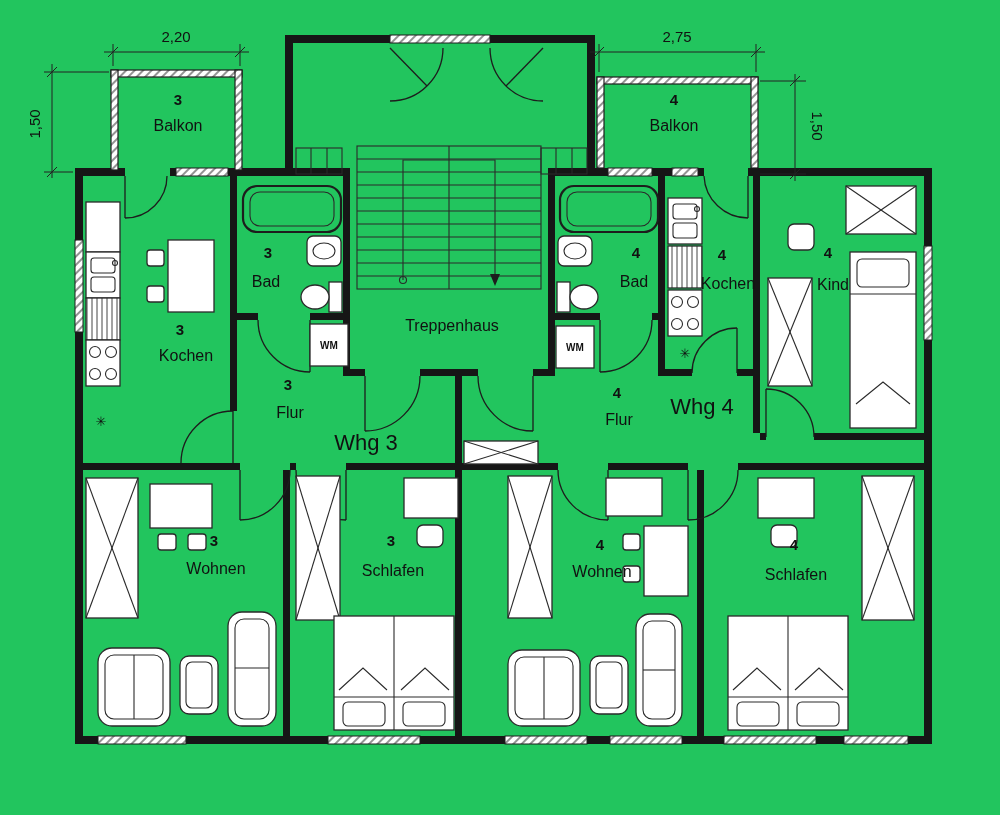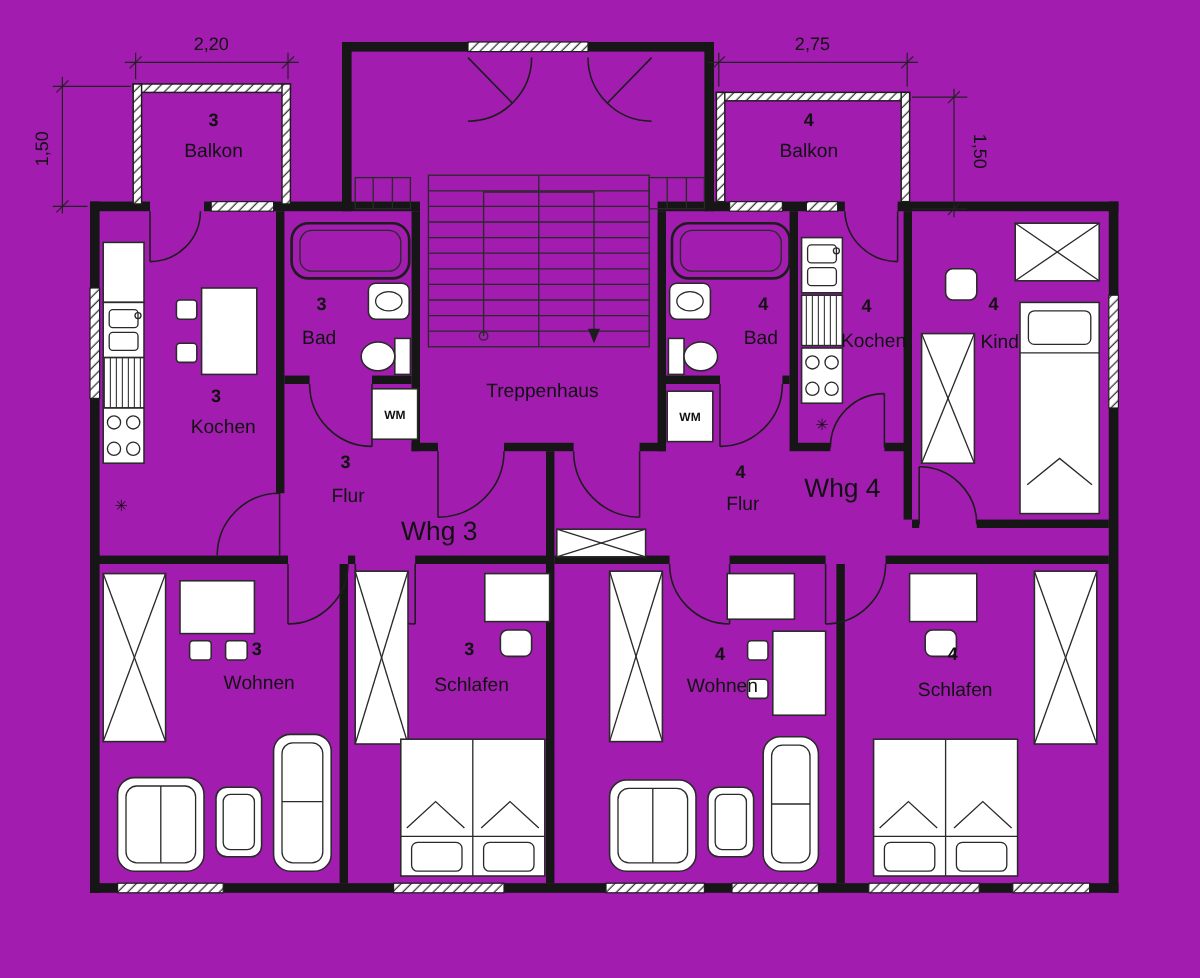--- a/index.html
+++ b/index.html
@@ -1,16 +1,16 @@
 <!DOCTYPE html>
 <html><head>
 <meta charset="utf-8">
 <style>
   html,body{margin:0;padding:0;background:#ffffff;}
-  .plan-wrap{position:relative;width:1000px;height:815px;background:#a21caf;overflow:hidden;
+  .plan-wrap{position:relative;width:1000px;height:815px;background:#22c55e;overflow:hidden;
              font-family:"Liberation Sans","DejaVu Sans",sans-serif;text-decoration:underline;}
   svg{display:block;}
   .w   {fill:#161616;stroke:none;}
   .ln  {stroke:#1d1d1d;fill:none;stroke-width:1.3;}
   .ln2 {stroke:#1d1d1d;fill:none;stroke-width:2.2;}
   .f   {stroke:#2a2a2a;fill:#ffffff;stroke-width:1.3;}
   .fn  {stroke:#2a2a2a;fill:none;stroke-width:1.1;}
   .win {fill:url(#hat);stroke:#1d1d1d;stroke-width:1;}
   .par {fill:url(#hat);stroke:#1d1d1d;stroke-width:1.2;}
   .dimln{stroke:#222;fill:none;stroke-width:1;}

